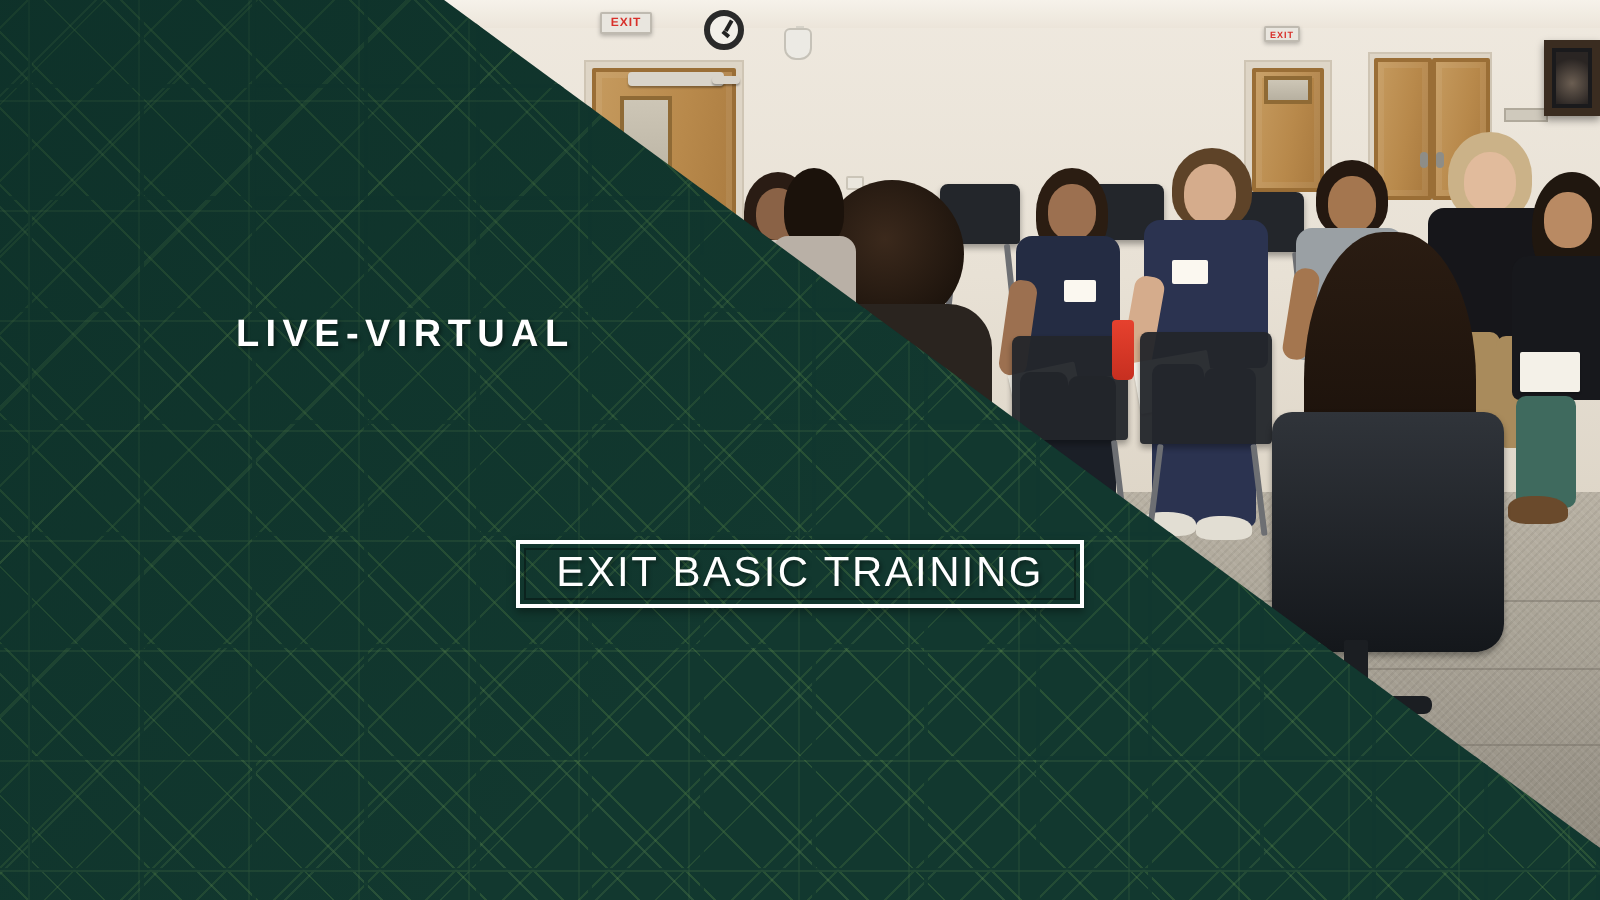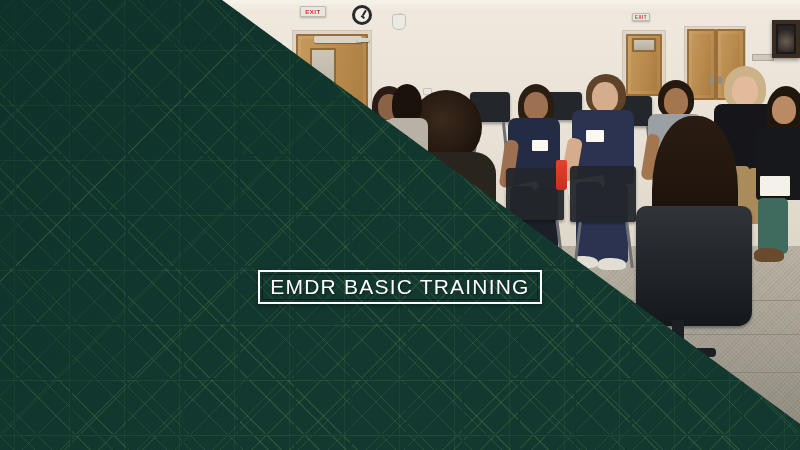--- a/index.html
+++ b/index.html
@@ -396,20 +396,21 @@
 
   <div class="greenwrap">
     <div class="green"></div>
     <div class="pattern"></div>
     <div class="pattern2"></div>
     <div class="patternmask"></div>
     <div class="hexgrid"></div>
     <div class="greenshade"></div>
   </div>
 
+  <div class="kicker">LIVE-VIRTUAL</div>
 
 
   <div class="subbox">
     <div class="subbox-inner"></div>
-    <div class="subtitle">EMDR BASIC TRAINING</div>
+    <div class="subtitle">EXIT BASIC TRAINING</div>
   </div>
 
 </div>
 
 </body></html>

